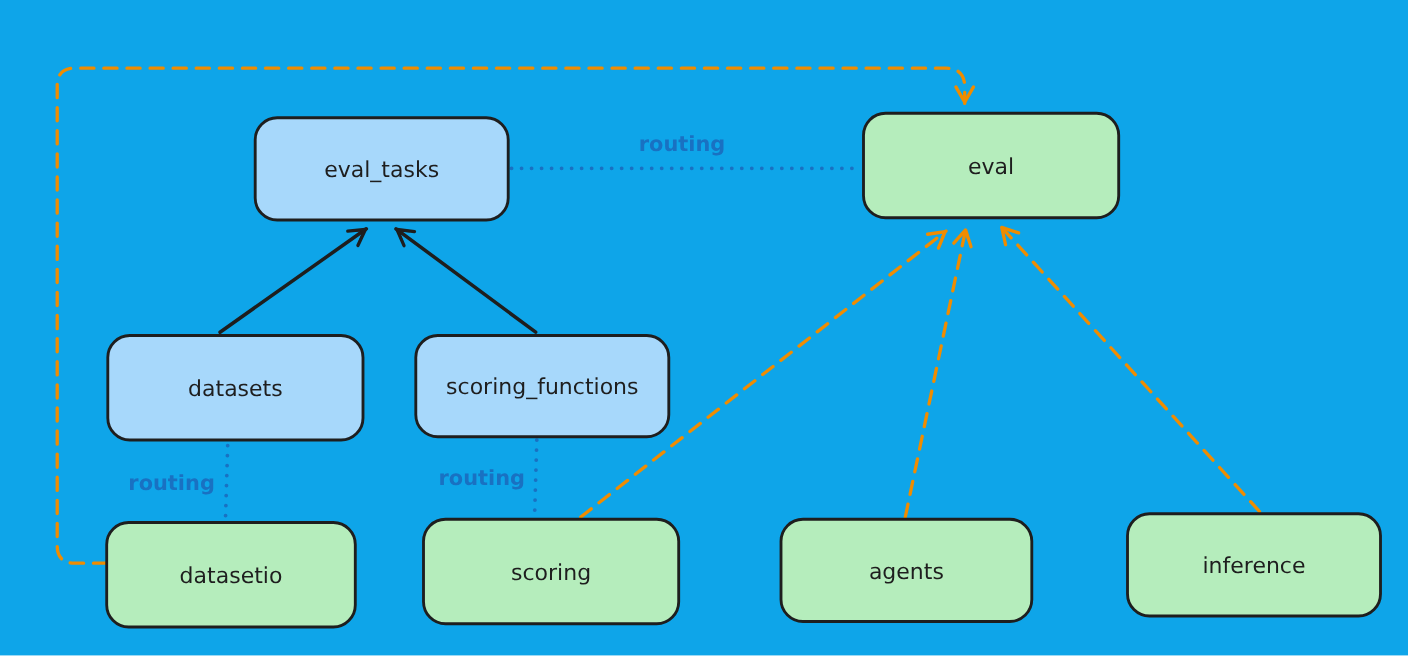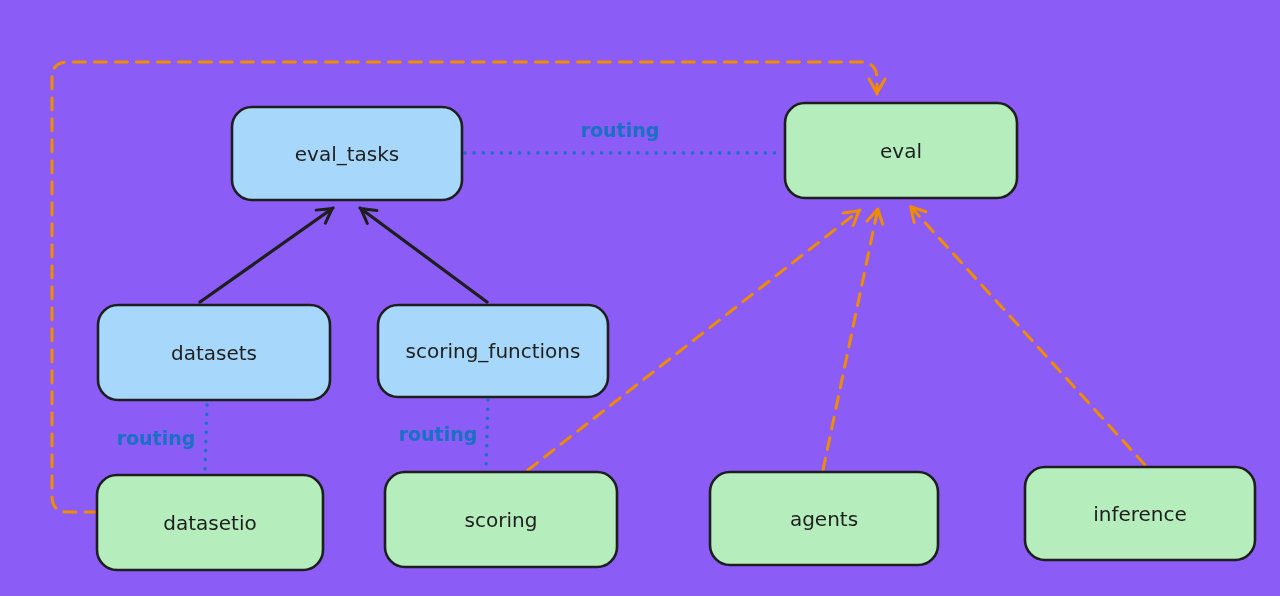--- a/index.html
+++ b/index.html
@@ -8,21 +8,21 @@
     background: #ffffff;
     width: 1280px;
     height: 596px;
     overflow: hidden;
     font-family: "DejaVu Sans", "Liberation Sans", sans-serif;
   }
   .canvas {
     position: relative;
     width: 1280px;
     height: 596px;
-    background: #8b5cf6;
+    background: #0ea5e9;
   }
   svg { display: block; }
   .node-label {
     font-family: "DejaVu Sans", "Liberation Sans", sans-serif;
     font-size: 20px;
     fill: #1e1e1e;
   }
   .routing-label {
     font-family: "DejaVu Sans", "Liberation Sans", sans-serif;
     font-size: 19px;

